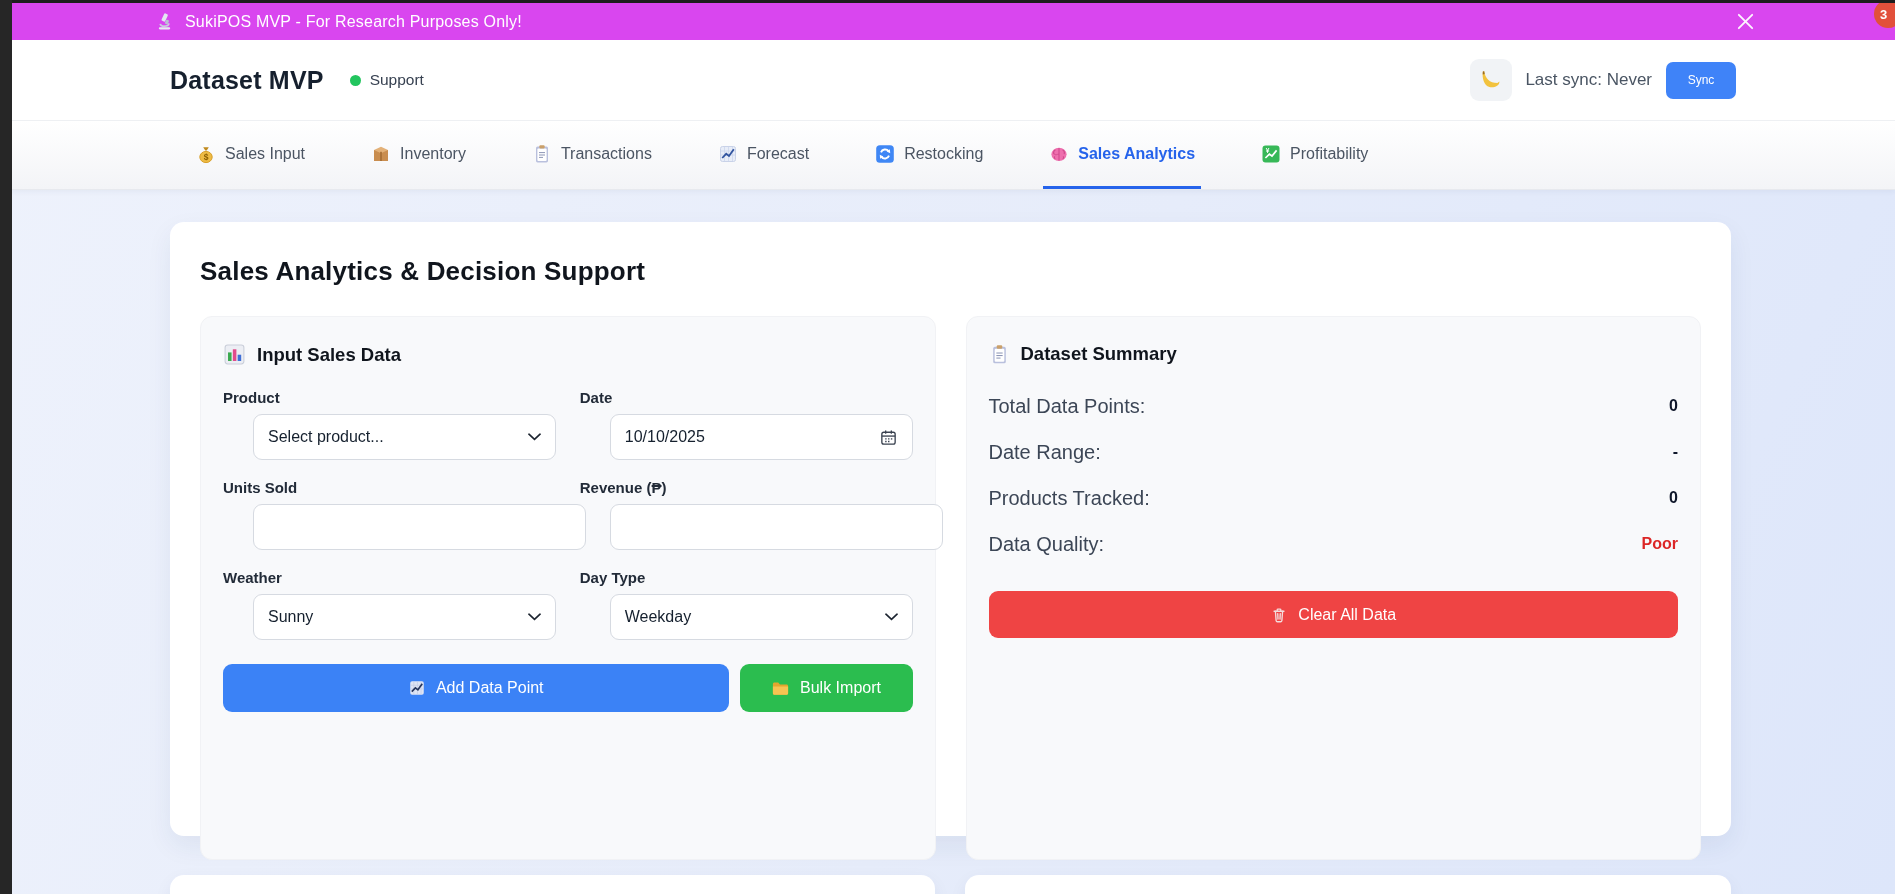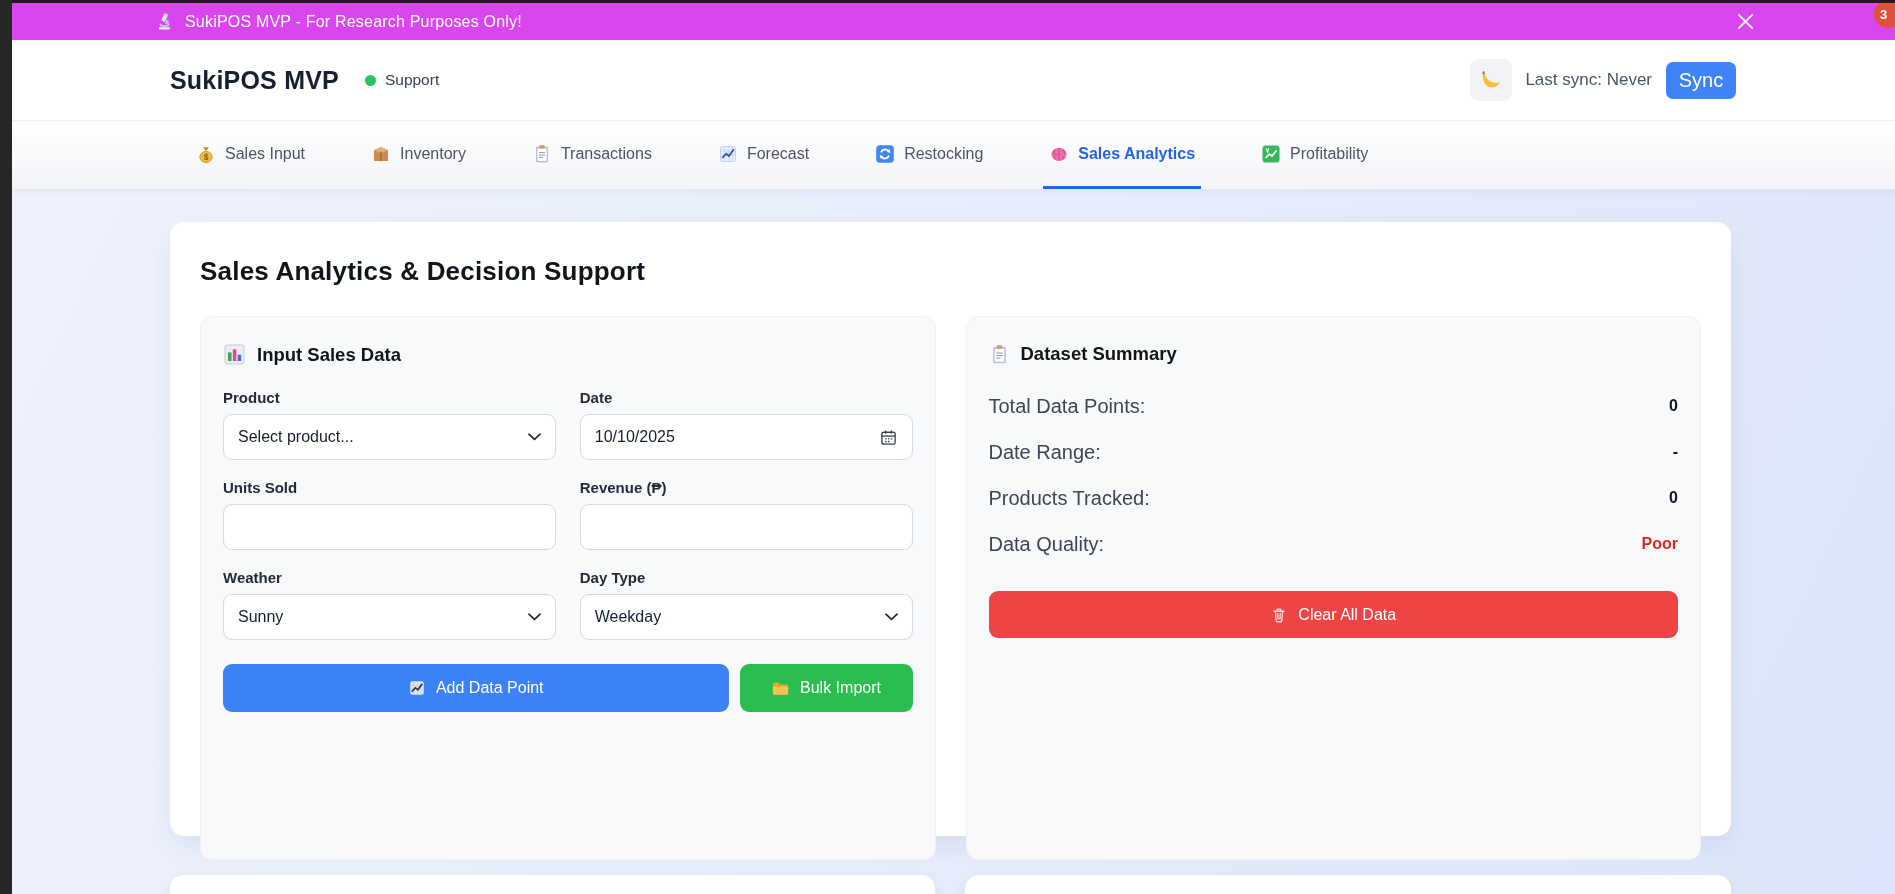--- a/index.html
+++ b/index.html
@@ -36,21 +36,21 @@
   }
   .app-name { margin-left:158px; font-size:25px; font-weight:800; color:#16202e; letter-spacing:.2px; }
   .status { display:flex; align-items:center; gap:9px; margin-left:26px; }
   .status-dot { width:11px; height:11px; border-radius:50%; background:#22c55e; }
   .status-label { font-size:15.5px; color:#374151; }
   .header-right { position:absolute; right:159px; display:flex; align-items:center; }
   .banana-box { width:42px; height:42px; border-radius:9px; background:#f1f3f6; display:flex; align-items:center; justify-content:center; }
   .last-sync { font-size:17px; color:#4a5563; margin:0 14px 0 13px; }
   .sync-btn {
     width:70px; height:37px; border:none; border-radius:7px; background:#3f83f8; color:#fff;
-    font-size:20px; font-family:inherit; cursor:pointer;
+    font-size:12px; font-family:inherit; cursor:pointer;
   }
 
   
   .tabbar {
     position:absolute; top:121px; left:12px; right:0; height:69px;
     background:linear-gradient(#ffffff,#f3f4f7);
     border-bottom:1px solid #e7e9ee; box-shadow:0 2px 5px rgba(40,60,100,.05); z-index:10;
   }
   .tabs { display:flex; gap:54px; margin-left:178px; height:100%; }
   .tab {
@@ -71,21 +71,21 @@
     flex:1; background:#f8f9fb; border:1px solid #f1f2f5; border-radius:12px;
     height:544px; padding:26px 22px 0 22px;
   }
   .panel-title { display:flex; align-items:center; gap:11px; font-size:18.5px; font-weight:700; color:#10151d; }
 
   
   .form-grid { display:grid; grid-template-columns:1fr 1fr; column-gap:24px; row-gap:19px; margin-top:23px; }
   .field-label { font-size:15px; font-weight:600; color:#222b38; margin-bottom:8px; }
   .control {
     height:46px; background:#fff; border:1px solid #d6dae1; border-radius:9px;
-    display:flex; align-items:center; padding:0 14px; font-size:16px; color:#15202e; cursor:pointer;
+    display:flex; align-items:center; padding:0 14px; font-size:16px; color:#15202e; cursor:pointer;margin-left:30px;
   }
   .control .grow { flex:1; }
   input.control { cursor:text; width:100%; font-family:inherit; outline:none; }
   .btn-row { display:flex; gap:11px; margin-top:24px; }
   .btn {
     height:48px; border:none; border-radius:9px; color:#fff; font-size:16px; font-family:inherit;
     display:flex; align-items:center; justify-content:center; gap:10px; cursor:pointer;
   }
   .btn-add { flex:1; background:#3b82f6; }
   .btn-bulk { width:173px; background:#2bbd4f; }
@@ -127,21 +127,21 @@
   <span class="close-btn">
     <svg width="17" height="17" viewBox="0 0 14 14" stroke="#fff" stroke-width="1.5" stroke-linecap="round">
       <line x1="1.5" y1="1.5" x2="12.5" y2="12.5"></line>
         <line x1="12.5" y1="1.5" x2="1.5" y2="12.5"></line>
     </svg>
   </span>
   <span class="corner-badge">3</span>
 </div>
 
 <div class="header">
-  <div class="app-name">SukiPOS MVP</div>
+  <div class="app-name">Dataset MVP</div>
   <div class="status">
     <span class="status-dot"></span>
     <span class="status-label">Support</span>
   </div>
   <div class="header-right">
     <div class="banana-box">
       <svg width="24" height="24" viewBox="0 0 24 24">
         <path d="M5.2 3.2c.9 7.2 5.3 11.6 13.2 11.8l2-1.6c.4 4.6-5.8 6.6-10 5.6C5.2 17.7 2.8 10.2 3.9 3.5z" fill="#f2c23e"></path>
         <path d="M5.2 3.2 3.9 3.5c-.2 1-.2 2-.1 3.1l1.9-.5z" fill="#9a6b22"></path>
       </svg>

